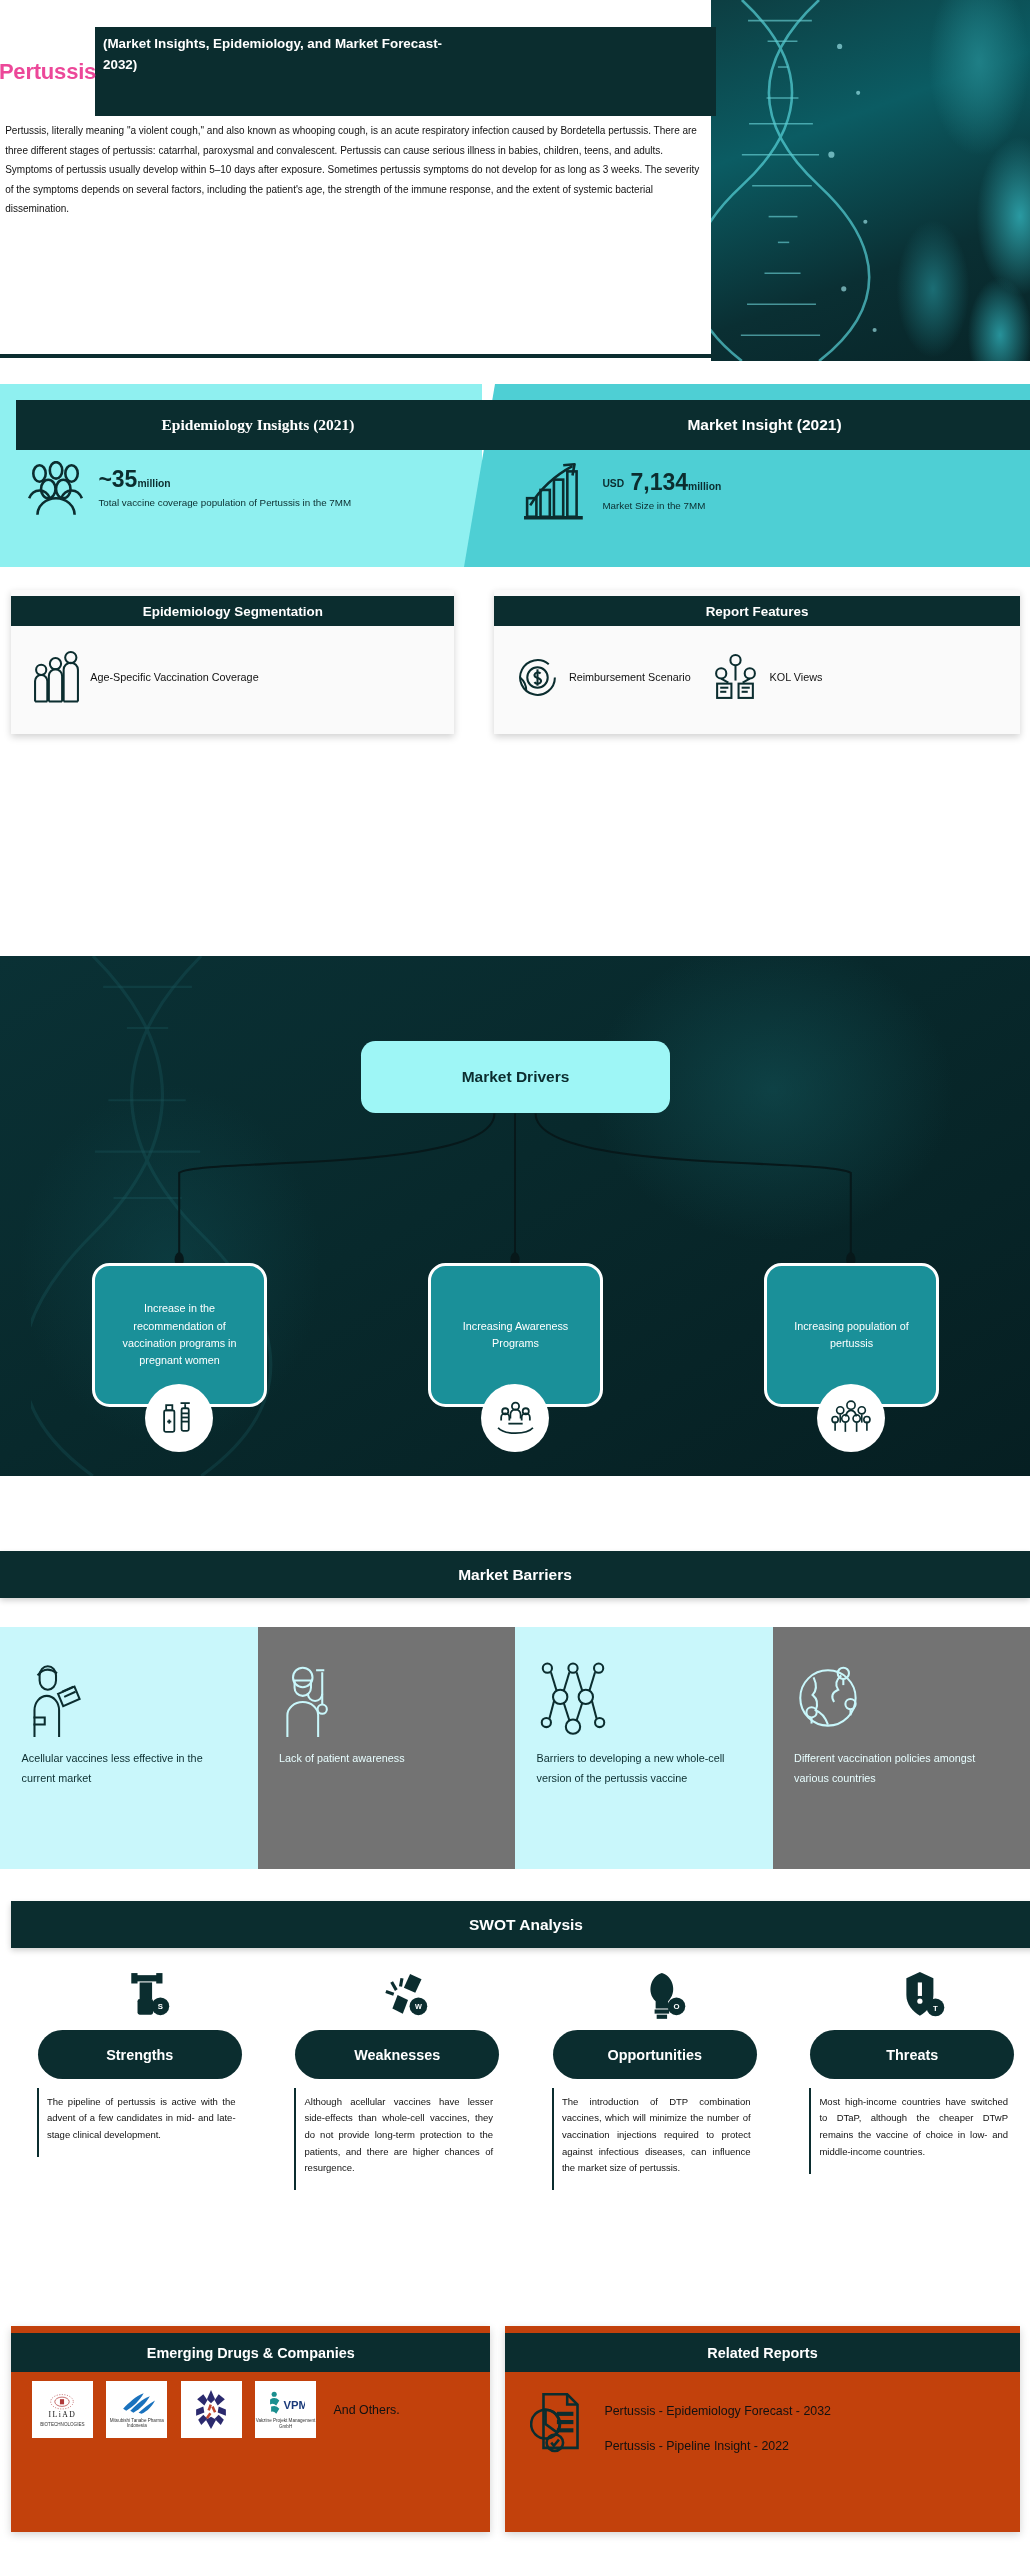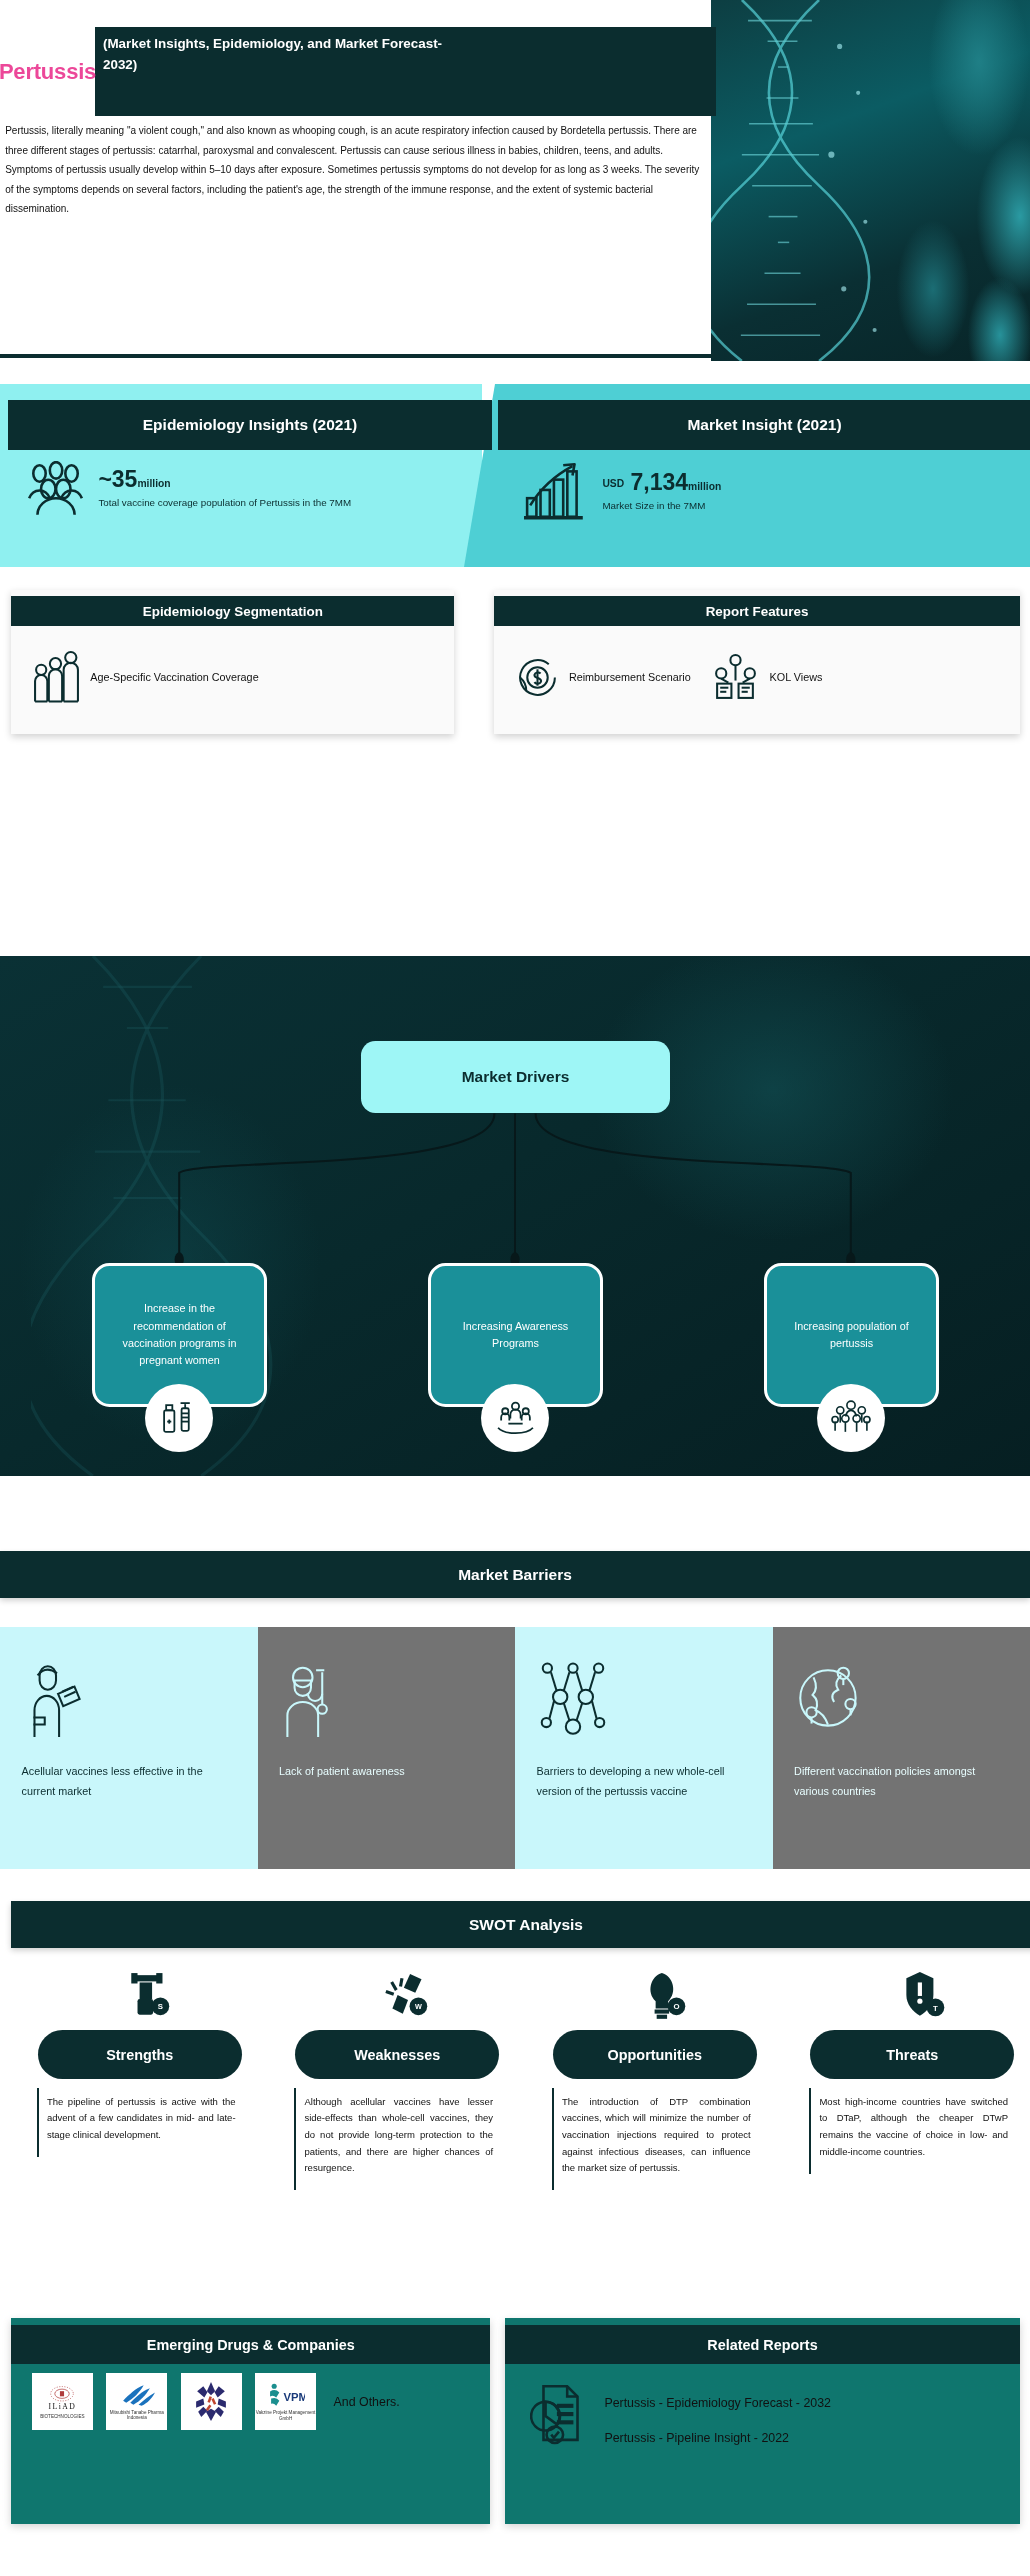--- a/index.html
+++ b/index.html
@@ -78,21 +78,21 @@
     position: absolute; left: 464px; top: 0; width: 567px; height: 183px;
     background: #4ecfd4;
     clip-path: polygon(31px 0, 567px 0, 567px 183px, 0px 183px);
     border-top-left-radius: 13.4px;
   }
   .stat-head {
     position: absolute; top: 15.5px; height: 50px; background: #0b2d2f;
     display: flex; align-items: center; justify-content: center;
     color: #fff; font-size: 15.5px; font-weight: 600;
   }
-  .stat-head.l { left: 8px; width: 484px; }
+  .stat-head.l { left: 16px; width: 484px; font-family: Liberation Serif, serif; }
   .stat-head.r { left: 498px; width: 533px; }
   .stat-body { position: absolute; top: 77px; display: flex; align-items: center; gap: 12.4px; }
   .stat-body.l { left: 24px; }
   .stat-body.r { left: 523px; }
   .stat-num { font-size: 23px; font-weight: 700; color: #0b2d2f; line-height: 1; }
   .stat-num .unit { font-size: 10.3px; font-weight: 600; margin-top: 40px; }
   .stat-num .pre { font-size: 10.3px; font-weight: 600; vertical-align: 3.1px; }
   .stat-cap { font-size: 9.8px; color: #0b2d2f; line-height: 1.45; margin-top: 5.2px; }
 
   
@@ -156,21 +156,21 @@
     box-shadow: 0 3.1px 6.2px rgba(0,0,0,.2);
   }
   .barrier-grid { position: absolute; left: 0; top: 76px; width: 1030px; height: 242px; display: flex; }
   .barrier {
     width: 258px; height: 242px; padding: 27px 21.6px 0 21.6px;
     display: flex; flex-direction: column; align-items: flex-start;
   }
   .barrier.light { background: #c9f7fb; color: #0b2d2f; }
   .barrier.dark  { background: #737373; color: #e8feff; }
   .barrier-icon { height: 93px; display: flex; align-items: center; }
-  .barrier-text { font-size: 10.8px; line-height: 1.85; margin-top: 15px; }
+  .barrier-text { font-size: 10.8px; line-height: 1.85; margin-top: 2px; }
 
   
   .swot { position: absolute; left: 0; top: 1901px; width: 1030px; height: 392px; margin-left: 11px; }
   .swot-grid { position: absolute; left: 0; top: 61px; width: 1030px; display: flex; }
   .swot-col { width: 258px; position: relative; padding: 0 12.4px; }
   .swot-icon { height: 61px; display: flex; align-items: flex-end; justify-content: center; padding-left: 20.6px; }
   .swot-pill {
     margin: 7.2px auto 0 auto; width: 204px; height: 49px;
     background: #0b2d2f; border-radius: 27px;
     display: flex; align-items: center; justify-content: center;
@@ -178,21 +178,21 @@
   }
   .swot-body {
     margin: 9.3px auto 0 auto; width: 206px;
     border-left: 2.1px solid #0b2d2f;
     padding: 5.2px 7.2px 13.4px 8.2px;
     font-size: 9.5px; line-height: 1.75; color: #111; text-align: justify;
   }
 
   
   .bottomcards { position: absolute; left: 0; top: 2318px; width: 1030px; height: 242px; }
-  .bcard { position: absolute; top: 0; background: #0f766e; box-shadow: 0 3.1px 8.2px rgba(0,0,0,.18); }
+  .bcard { position: absolute; top: 8px; background: #c2410c; box-shadow: 0 3.1px 8.2px rgba(0,0,0,.18); }
   .bcard.left { left: 11.3px; width: 479px; height: 206px; }
   .bcard.right { left: 505px; width: 515px; height: 206px; }
   .bcard-head {
     height: 39px; margin-top: 7.2px; background: #0b2d2f; color: #fff;
     display: flex; align-items: center; justify-content: center;
     font-size: 14.4px; font-weight: 600;
   }
   .drug-list { display: flex; gap: 17.5px; padding: 17.5px 20.6px 0 20.6px; font-size: 12.4px; color: #111; }
   .drug-list span::before { content: "● "; font-size: 9.3px; vertical-align: 1px; }
   .logos { display: flex; align-items: center; gap: 13.4px; padding: 9.3px 20.6px 0 20.6px; }

